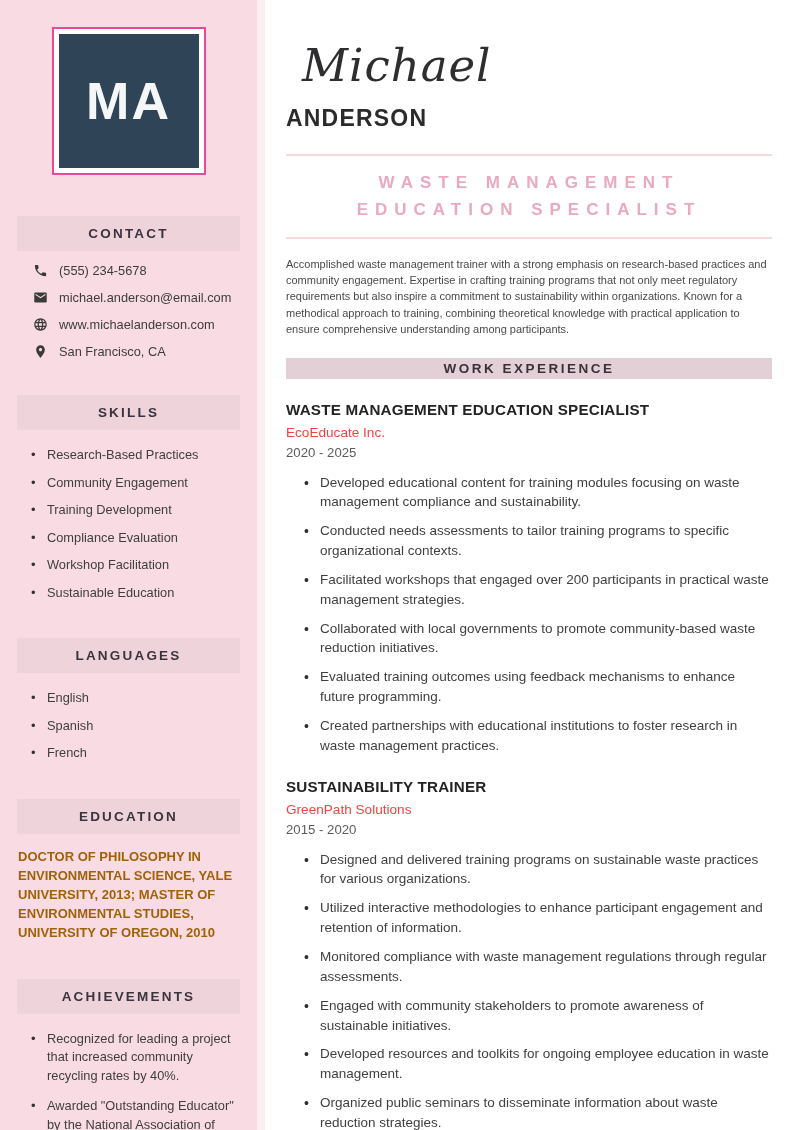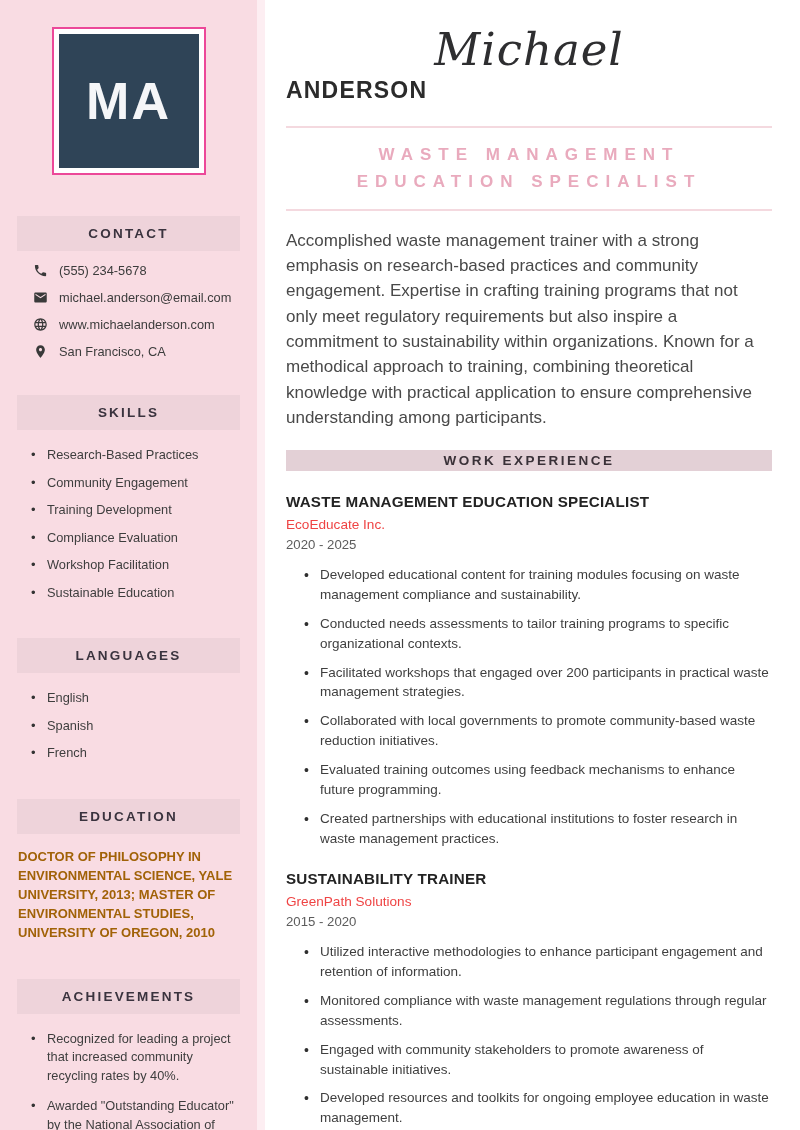--- a/index.html
+++ b/index.html
@@ -73,28 +73,27 @@
     color: #a16207;
   }
   .ach li { margin-bottom: 12px; }
 
   
   .main {
     flex: 1;
     padding: 26px 28px 0 21px;
   }
   .first-name {
-    margin: 0;
+    margin: 16px;
     font-family: "DejaVu Serif", serif;
     font-style: italic;
     font-weight: 500;
     font-size: 45px; line-height: 1.05;
     color: #2e2e30;
     letter-spacing: 1px;
-    text-align: center;
   }
   .last-name {
     margin: 4px 0 12px;
     font-size: 23px; font-weight: 700; letter-spacing: 1.2px;
     color: #2b2b2b;
   }
   .rule {
     border: none;
     border-top: 2px solid #f4d9df;
     margin: 22px 0 0;
@@ -102,21 +101,21 @@
   .job-title-main {
     margin: 13px 10px;
     text-align: center;
     font-size: 17px; font-weight: 600;
     letter-spacing: 7px;
     line-height: 1.6;
     color: #e9aabd;
   }
   .summary {
     margin: 17px 0 0;
-    font-size: 17px; line-height: 1.49;
+    font-size: 11px; line-height: 1.49;
     color: #494949;
   }
   .x-band {
     margin-top: 20px;
     background: #e3d0d6;
     padding: 3px 2px;
     text-align: center;
     font-size: 13.5px; font-weight: 700; letter-spacing: 2.5px;
     color: #3a3138;
   }
@@ -245,20 +244,21 @@
             <li>Created partnerships with educational institutions to foster research in waste management practices.</li>
           </ul>
         </section>
 
         <section class="job">
           <h3 class="job-h">SUSTAINABILITY TRAINER</h3>
           <div class="company">GreenPath Solutions</div>
           <div class="dates">2015 - 2020</div>
           <ul class="bullets">
 
+          <li>Designed and delivered training programs on sustainable waste practices for various organizations.</li>
             <li>Utilized interactive methodologies to enhance participant engagement and retention of information.</li>
             <li>Monitored compliance with waste management regulations through regular assessments.</li>
             <li>Engaged with community stakeholders to promote awareness of sustainable initiatives.</li>
             <li>Developed resources and toolkits for ongoing employee education in waste management.</li>
             <li>Organized public seminars to disseminate information about waste reduction strategies.</li>
           </ul>
         </section>
       </div>
 
   </main>

